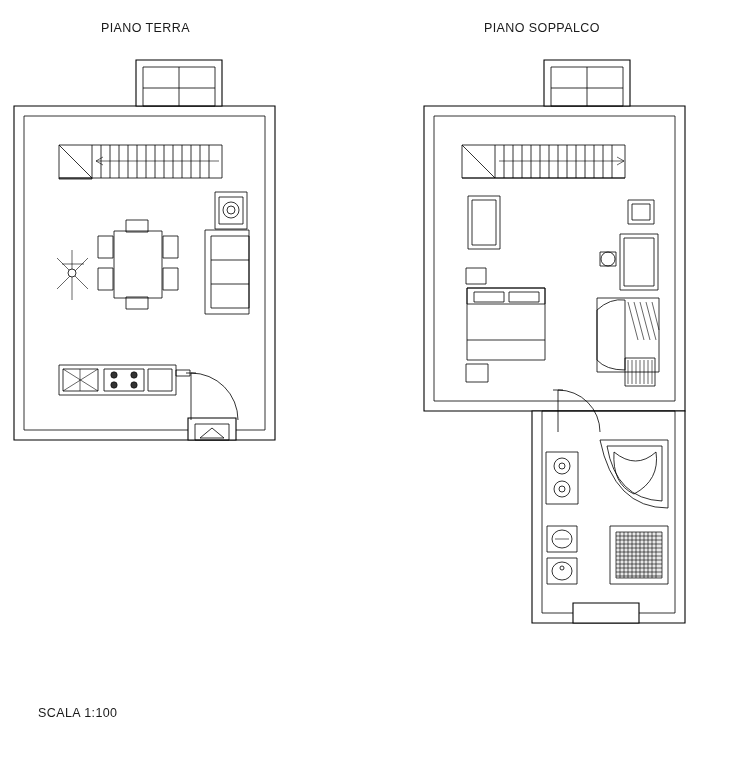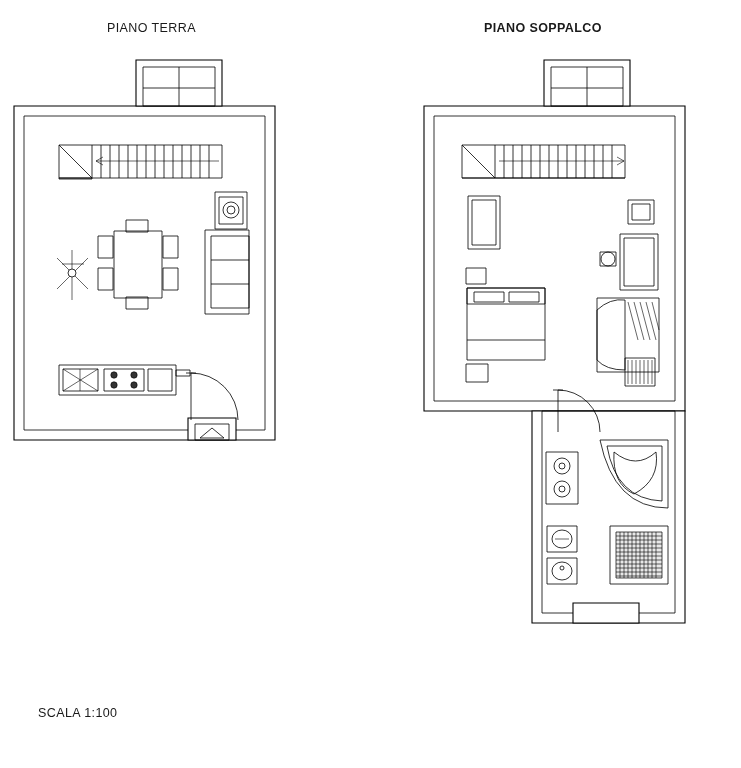--- a/index.html
+++ b/index.html
@@ -19,22 +19,22 @@
     position: absolute;
     inset: 0;
   }
   .plan-title {
     position: absolute;
     font-size: 12.5px;
     letter-spacing: 0.4px;
     color: #1a1a1a;
     white-space: nowrap;
   }
-  #title-left { left: 107px; top: 21px; text-align: center; }
-  #title-right { left: 484px; top: 21px; font-weight: bold; }
+  #title-left { left: 101px; top: 21px; text-align: center; }
+  #title-right { left: 484px; top: 21px; }
   .scale-label {
     position: absolute;
     left: 38px;
     top: 706px;
     font-size: 12.5px;
     letter-spacing: 0.4px;
     color: #1a1a1a;
     white-space: nowrap;
   }
   svg.plan {

